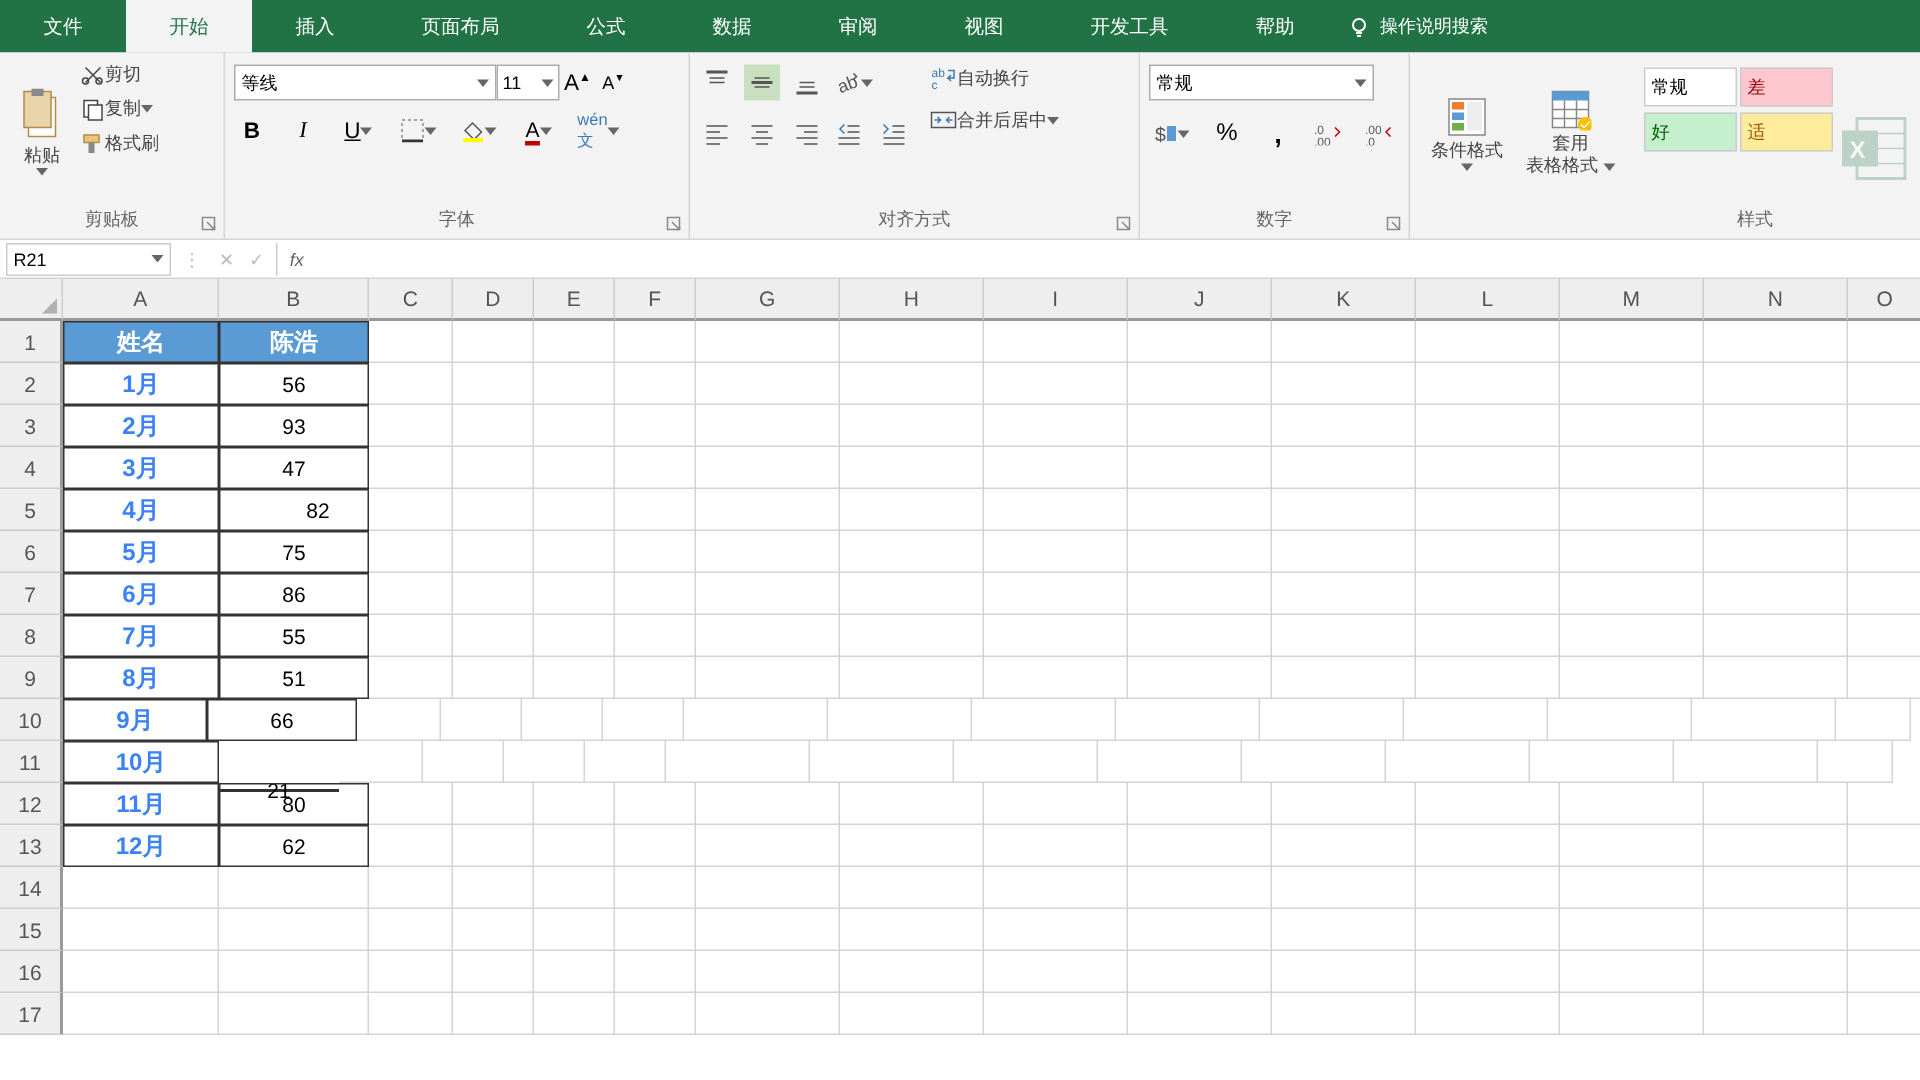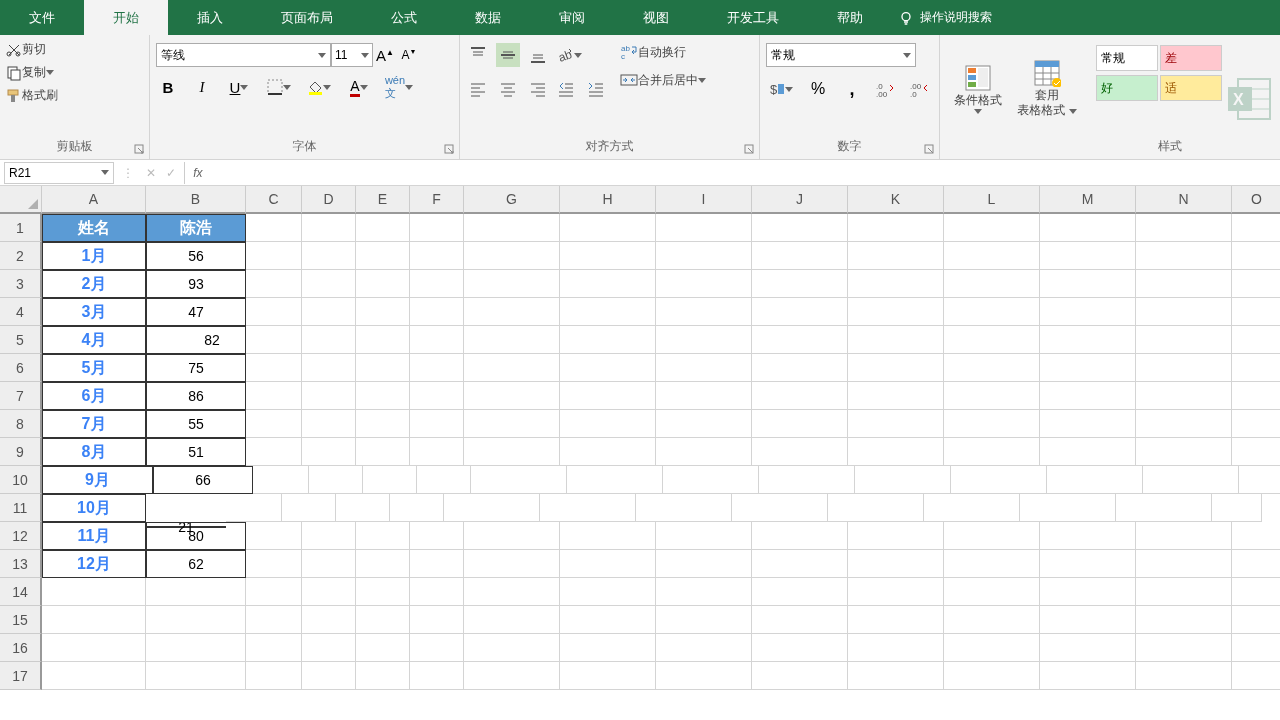--- a/index.html
+++ b/index.html
@@ -65,20 +65,29 @@
         <path d="M9 18h6M10 21h4"></path>
       </svg>
     <span>操作说明搜索</span>
   </div>
 </div>
 
 <div class="ribbon">
 
   <div class="group" style="width:150px;position:relative">
     <div class="group-body">
+      <div class="btn-lg">
+        <svg width="30" height="36">
+            <rect x="6" y="6" width="18" height="26" fill="#fff" stroke="#b58b4c"></rect>
+            <rect x="3" y="2" width="18" height="24" fill="#e8d4a8" stroke="#b58b4c"></rect>
+            <rect x="8" y="0" width="8" height="5" fill="#888"></rect>
+          </svg>
+        <span class="small-label">粘贴</span>
+        <span class="tri"></span>
+      </div>
       <div class="col" style="gap:6px;padding-top:2px">
         <div class="row">
           <svg width="16" height="16">
               <path d="M3 3l10 10M13 3L3 13" stroke="#444"></path>
               <circle cx="3" cy="12" r="2" fill="none" stroke="#444"></circle>
               <circle cx="12" cy="12" r="2" fill="none" stroke="#444"></circle>
             </svg>
           <span class="small-label">剪切</span>
         </div>
         <div class="row">
@@ -579,21 +588,21 @@
         <div class="cell" style="width: 96px;"></div>
         <div class="cell" style="width: 96px;"></div>
         <div class="cell" style="width: 96px;"></div>
         <div class="cell" style="width: 96px;"></div>
         <div class="cell" style="width: 96px;"></div>
         <div class="cell" style="width: 96px;"></div>
         <div class="cell" style="width: 96px;"></div>
         <div class="cell" style="width: 50px;"></div>
       </div>
       <div class="cell-row">
-        <div class="cell bA" style="width: 111px;">9月</div>
+        <div class="cell bA" style="width: 96px;">9月</div>
         <div class="cell bB" style="width: 100px;">66</div>
         <div class="cell" style="width: 56px;"></div>
         <div class="cell" style="width: 54px;"></div>
         <div class="cell" style="width: 54px;"></div>
         <div class="cell" style="width: 54px;"></div>
         <div class="cell" style="width: 96px;"></div>
         <div class="cell" style="width: 96px;"></div>
         <div class="cell" style="width: 96px;"></div>
         <div class="cell" style="width: 96px;"></div>
         <div class="cell" style="width: 96px;"></div>

